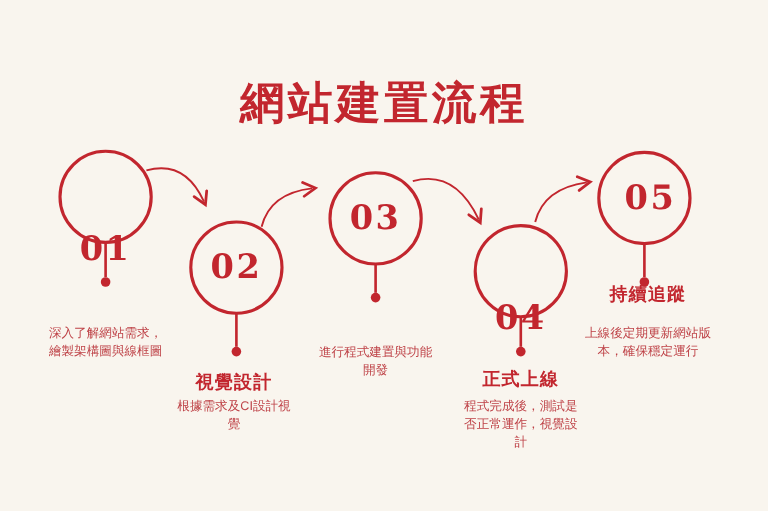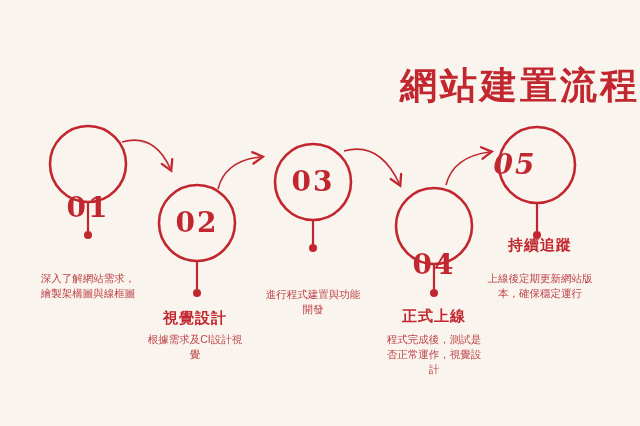--- a/index.html
+++ b/index.html
@@ -7,21 +7,21 @@
     --desc:#BE4146;
     --bg:#F9F5EE;
     --circle-fill:#FBF8F1;
   }
   html,body{margin:0;padding:0;}
   .canvas{
     position:relative;width:640px;height:426px;background:var(--bg);
     overflow:hidden;font-family:"Liberation Sans","DejaVu Sans",sans-serif;
   }
   .title{
-    position:absolute;top:36px;left:0;width:640px;text-align:right;
+    position:absolute;top:36px;left:0;width:640px;text-align:center;
     font-size:37px;font-weight:bold;color:var(--accent);letter-spacing:3px;
   }
   .diagram-svg{position:absolute;top:0;left:0;}
   .num{
     position:absolute;width:80px;font-family:"DejaVu Serif","Liberation Serif",serif;
     font-weight:bold;font-size:28px;line-height:34px;color:var(--accent);
     text-align:center;letter-spacing:2px;
   }
   .label{
     position:absolute;width:120px;font-size:15px;font-weight:bold;
@@ -29,21 +29,21 @@
   }
   .desc{
     position:absolute;font-size:10.5px;line-height:15px;color:var(--desc);
     text-align:center;
   }
   
   .num-1{left:48px;top:147px;margin-top:44px;}   .label-1{left:28px;top:250px;}  .desc-1{left:38px;top:271px;width:100px;}
   .num-2{left:157px;top:206px;}  .label-2{left:135px;top:309px;} .desc-2{left:145px;top:332px;width:100px;text-align:center;}
   .num-3{left:273px;top:165px;}  .label-3{left:253px;top:264px;} .desc-3{left:263px;top:287px;width:100px;}
   .num-4{left:394px;top:209px;margin-top:39px;}  .label-4{left:374px;top:307px;} .desc-4{left:384px;top:332px;width:100px;}
-  .num-5{left:475px;top:148px;font-style:italic;}  .label-5{left:480px;top:236px;} .desc-5{left:486px;top:271px;width:108px;}
+  .num-5{left:502px;top:148px;}  .label-5{left:480px;top:236px;} .desc-5{left:486px;top:271px;width:108px;}
   svg .stroke{stroke:var(--accent);fill:none;}
   svg .fillred{fill:var(--accent);}
 </style>
 </head>
 <body>
 
 <div class="canvas">
 
   <h1 class="title">網站建置流程</h1>
 

